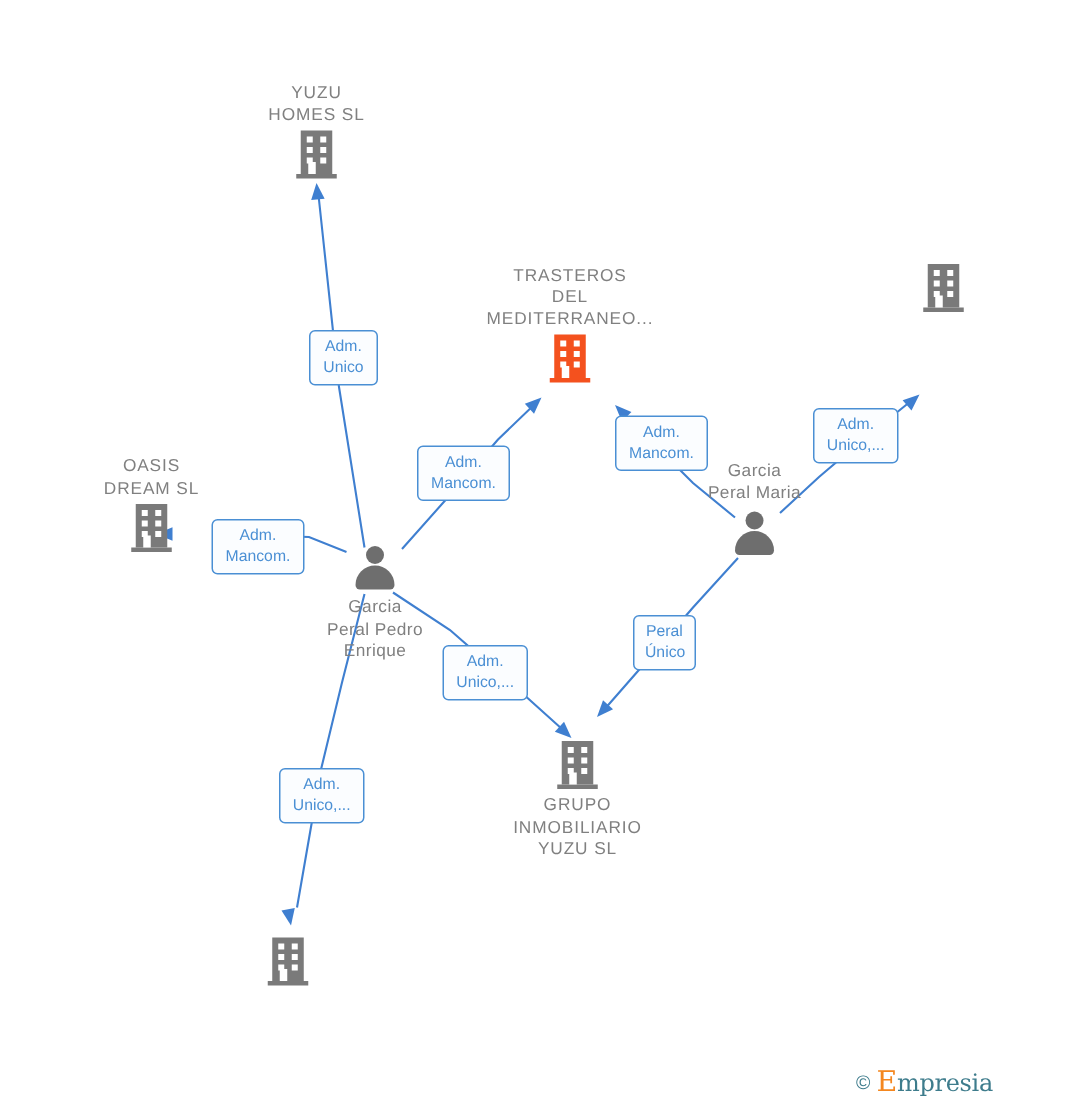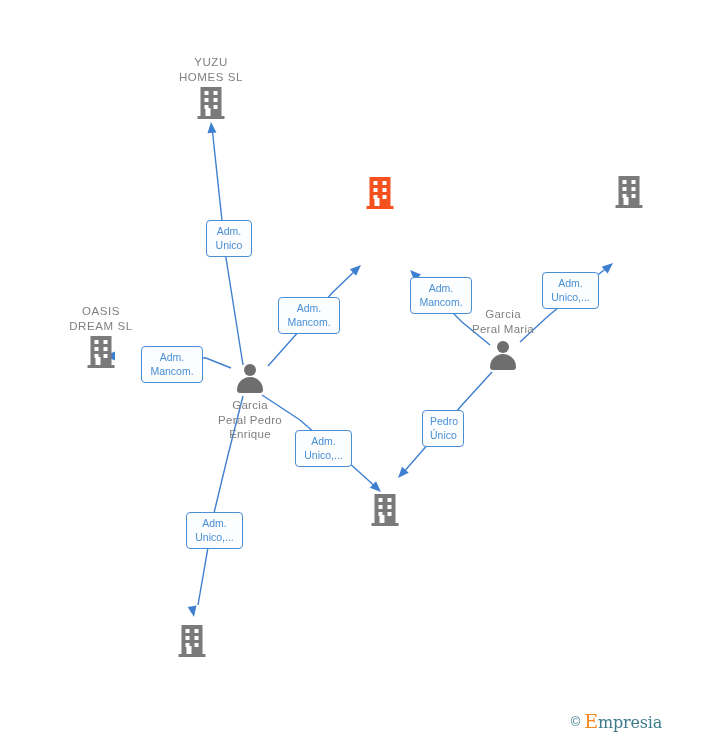--- a/index.html
+++ b/index.html
@@ -211,20 +211,23 @@
             <div class="win" style="left: 16px; top: 4px;"></div>
             <div class="win" style="left: 7px; top: 11px;"></div>
             <div class="win" style="left: 16px; top: 11px;"></div>
             <div class="win" style="left: 7px; top: 18px;"></div>
             <div class="win" style="left: 16px; top: 18px;"></div>
             <div class="door"></div>
           </div>
         </div>
       </div>
       <div class="node node-company node-focus label-above" style="left: 380px; top: 176.5px;">
+        <div class="node-label">TRASTEROS
+DEL
+MEDITERRANEO...</div>
         <div class="node-icon">
           <div class="bld">
             <div class="body"></div>
             <div class="base"></div>
             <div class="win" style="left: 7px; top: 4px;"></div>
             <div class="win" style="left: 16px; top: 4px;"></div>
             <div class="win" style="left: 7px; top: 11px;"></div>
             <div class="win" style="left: 16px; top: 11px;"></div>
             <div class="win" style="left: 7px; top: 18px;"></div>
             <div class="win" style="left: 16px; top: 18px;"></div>
@@ -279,20 +282,23 @@
         <div class="node-label">Garcia
 Peral Maria</div>
         <div class="node-icon">
           <div class="prs">
             <div class="head"></div>
             <div class="torso"></div>
           </div>
         </div>
       </div>
       <div class="node node-company label-below" style="left: 385px; top: 494px;">
+        <div class="node-label">GRUPO
+INMOBILIARIO
+YUZU SL</div>
         <div class="node-icon">
           <div class="bld">
             <div class="body"></div>
             <div class="base"></div>
             <div class="win" style="left: 7px; top: 4px;"></div>
             <div class="win" style="left: 16px; top: 4px;"></div>
             <div class="win" style="left: 7px; top: 11px;"></div>
             <div class="win" style="left: 16px; top: 11px;"></div>
             <div class="win" style="left: 7px; top: 18px;"></div>
             <div class="win" style="left: 16px; top: 18px;"></div>
@@ -324,21 +330,21 @@
       <div class="edge-label" style="left: 141px; top: 346px; width: 62px;">Adm.
 Mancom.</div>
       <div class="edge-label" style="left: 295px; top: 430px; width: 57px;">Adm.
 Unico,...</div>
       <div class="edge-label" style="left: 186px; top: 512px; width: 57px;">Adm.
 Unico,...</div>
       <div class="edge-label" style="left: 410px; top: 277px; width: 62px;">Adm.
 Mancom.</div>
       <div class="edge-label" style="left: 542px; top: 272px; width: 57px;">Adm.
 Unico,...</div>
-      <div class="edge-label" style="left: 422px; top: 410px; width: 42px;">Pedro
+      <div class="edge-label" style="left: 422px; top: 410px; width: 42px;">Peral
 Único</div>
     </div>
 
   <div id="watermark">
     <span class="copy">©</span>
     <span class="brand"><span class="cap">E</span><span>mpresia</span></span>
   </div>
 
 </div>
 

